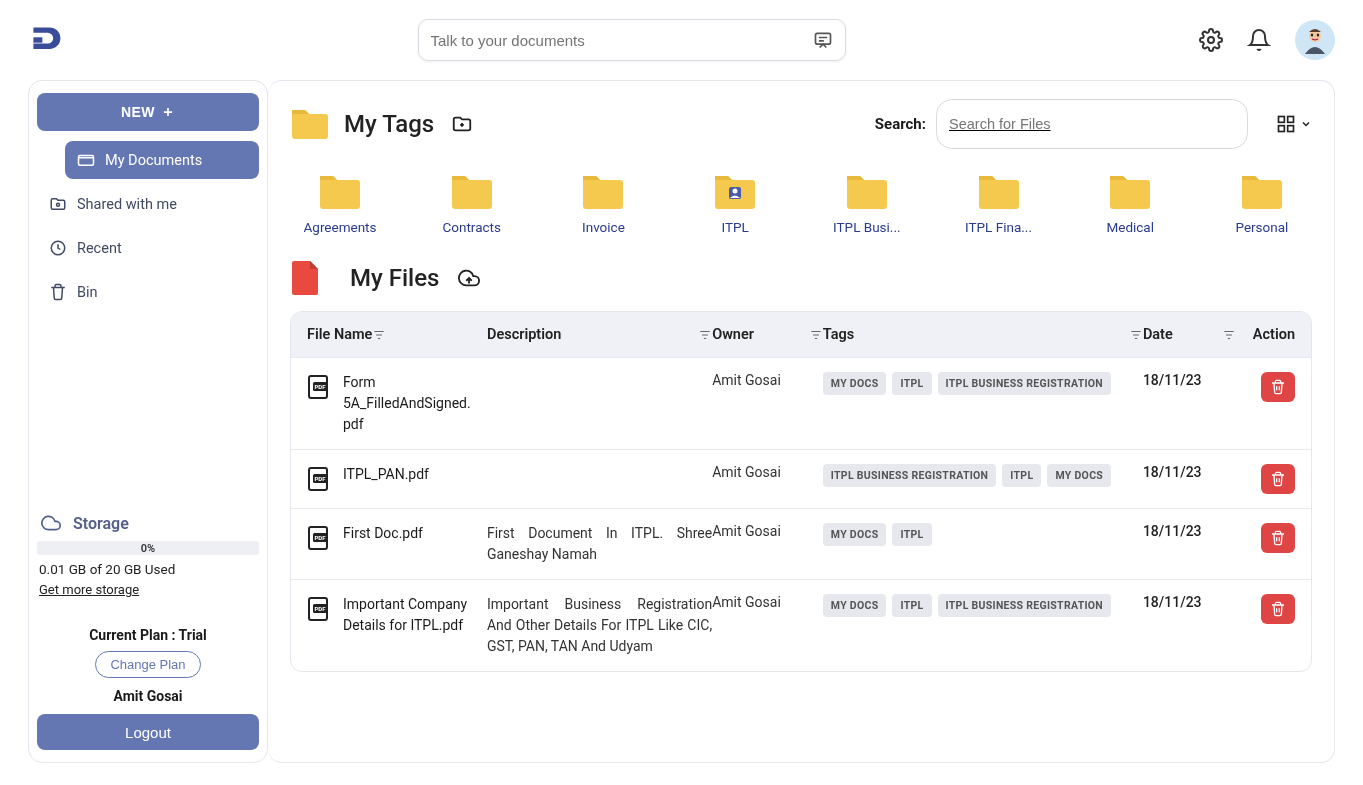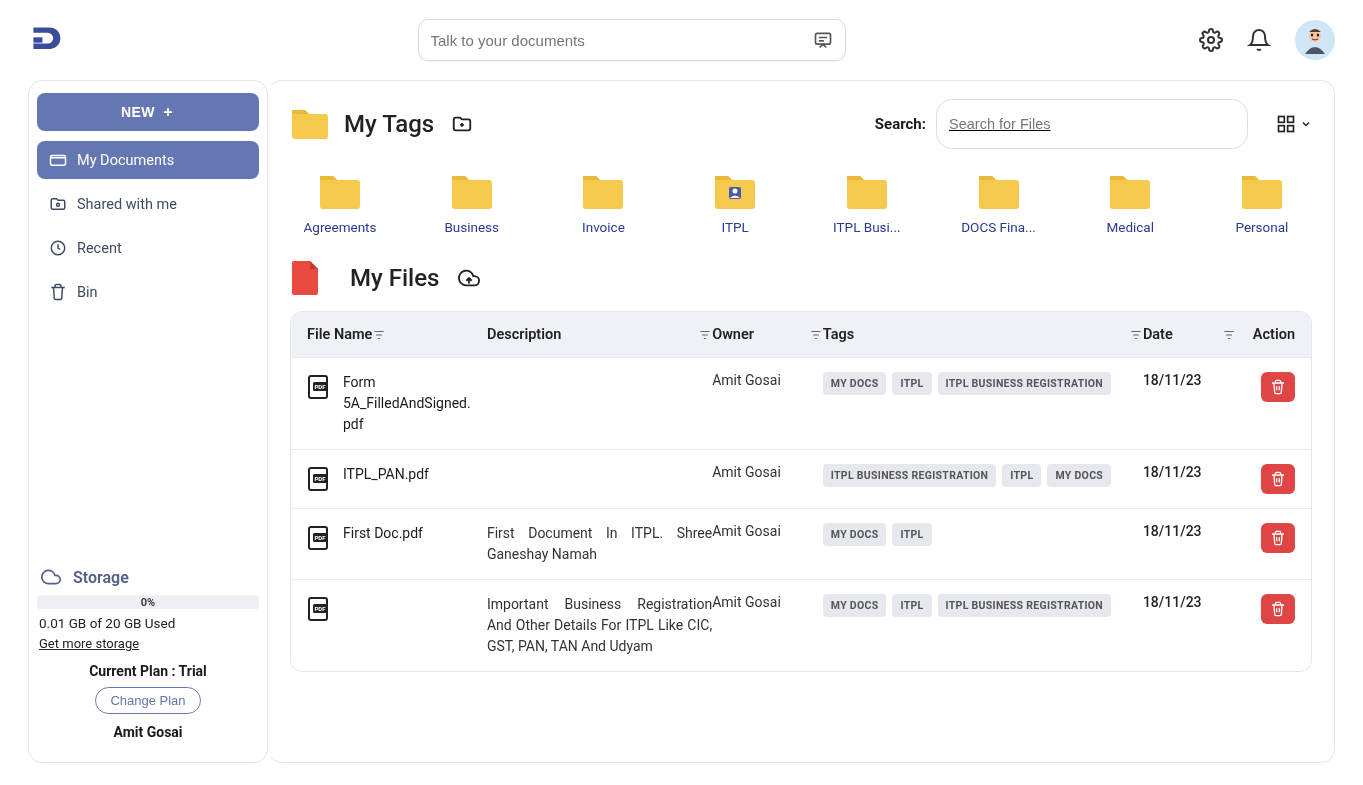--- a/index.html
+++ b/index.html
@@ -11,28 +11,28 @@
 .search-box { width: 428px; height: 42px; background: #fff; border: 1px solid #d8dbe2; border-radius: 10px; display: flex; align-items: center; padding: 0 12px; box-shadow: 0 1px 3px rgba(0,0,0,0.06); }
 .search-box input { flex: 1; border: none; outline: none; font-size: 15px; color: #444; background: transparent; }
 .search-box .chat-icon { color: #555; }
 .top-right { display: flex; align-items: center; gap: 24px; }
 .icon-btn { cursor: pointer; color: #333; }
 .avatar { width: 40px; height: 40px; border-radius: 50%; background: #cfe6f7; display: flex; align-items: center; justify-content: center; font-size: 22px; }
 .shell { display: flex; height: calc(100% - 80px); padding: 0 28px 22px 28px; gap: 0; }
 .sidebar { width: 240px; border: 1px solid #e3e6ec; border-radius: 14px; padding: 12px 8px; display: flex; flex-direction: column; background: #fff; }
 .btn-new { width: 100%; height: 38px; background: #6577b3; color: #fff; border: none; border-radius: 8px; font-weight: 700; font-size: 14px; letter-spacing: 0.5px; display: flex; align-items: center; justify-content: center; gap: 6px; cursor: pointer; margin-bottom: 10px; }
 .nav-item { display: flex; align-items: center; gap: 10px; padding: 10px 12px; border-radius: 8px; font-size: 14.5px; color: #414a63; cursor: pointer; margin-bottom: 6px; }
-.nav-item.active { background: #6577b3; color: #fff; }
+.nav-item.active { background: #6577b3; color: #fff; margin-left: 28px; }
 .nav-item .nav-icon { width: 18px; height: 18px; display: inline-flex; align-items: center; justify-content: center; }
 .sidebar-bottom { margin-top: auto; padding: 6px 0 0 0; }
 .storage-head { display: flex; align-items: center; gap: 12px; color: #536089; font-weight: 600; font-size: 16px; margin-bottom: 8px; padding: 0 4px; }
 .progress-bar { width: 100%; height: 14px; background: #edeff5; border-radius: 3px; position: relative; margin-bottom: 6px; }
 .progress-bar .pct { position: absolute; left: 50%; top: 50%; transform: translate(-50%,-50%); font-size: 11px; color: #333; font-weight: 600; }
 .storage-line { font-size: 13.5px; color: #222; padding: 0 2px; margin-bottom: 2px; }
-.get-more { font-size: 13px; text-decoration: underline; color: #222; cursor: pointer; padding: 0 2px; margin-bottom: 12px; display: inline-block; text-align: center; }
+.get-more { font-size: 13px; text-decoration: underline; color: #222; cursor: pointer; padding: 0 2px; margin-bottom: 30px; display: inline-block; text-align: center; }
 .plan-line { text-align: center; font-weight: 700; font-size: 14px; margin-bottom: 8px; }
 .change-plan { display: block; margin: 0 auto 10px auto; border: 1.5px solid #6577b3; color: #6577b3; background: #fff; border-radius: 18px; padding: 5px 14px; font-size: 13px; cursor: pointer; }
 .user-name { text-align: center; font-weight: 700; font-size: 14px; margin-bottom: 10px; }
 .logout-btn { width: 100%; height: 36px; background: #6577b3; color: #fff; border: none; border-radius: 8px; font-size: 15px; cursor: pointer; }
 .main { flex: 1; border: 1px solid #e3e6ec; border-left: none; border-radius: 14px; padding: 18px 0 18px 0; overflow: hidden; background: #fff; }
 .section-row { display: flex; align-items: center; padding: 0 22px; margin-bottom: 10px; }
 .section-title { font-size: 24px; font-weight: 500; margin-left: 14px; color: #222; }
 .folder-big { width: 40px; height: 34px; }
 .add-folder-icon { margin-left: 16px; cursor: pointer; }
 .spacer { flex: 1; }
@@ -172,20 +172,21 @@
           <span>Storage</span>
         </div>
         <div class="progress-bar">
           <span class="pct">0%</span>
         </div>
         <div class="storage-line">0.01 GB of 20 GB Used</div>
         <a class="get-more">Get more storage</a>
         <div class="plan-line">Current Plan : Trial</div>
         <button class="change-plan">Change Plan</button>
         <div class="user-name">Amit Gosai</div>
+        <button class="logout-btn">Logout</button>
       </div>
     </aside>
 
     <main class="main">
       <div class="section-row">
         <span>
           <svg class="folder-big" viewBox="0 0 40 34">
               <path d="M2 6 a3 3 0 0 1 3 -3 h10 l4 4 h16 a3 3 0 0 1 3 3 v19 a3 3 0 0 1 -3 3 h-30 a3 3 0 0 1 -3 -3 z" fill="#f5c94e"></path>
               <path d="M2 3 h13 l4 4 h-17 z" fill="#e8b93a"></path>
             </svg>
@@ -223,21 +224,21 @@
             </div>
             <div class="folder-label">Agreements</div>
           </div>
           <div class="folder-item">
             <div class="folder-icon-wrap">
               <svg viewBox="0 0 44 38">
                 <path d="M2 6 a3 3 0 0 1 3 -3 h10 l4 4 h20 a3 3 0 0 1 3 3 v23 a3 3 0 0 1 -3 3 h-34 a3 3 0 0 1 -3 -3 z" fill="#f5c94e"></path>
                 <path d="M2 3 h13 l4 4 h-17 z" fill="#e8b93a"></path>
               </svg>
             </div>
-            <div class="folder-label">Business</div>
+            <div class="folder-label">Contracts</div>
           </div>
           <div class="folder-item">
             <div class="folder-icon-wrap">
               <svg viewBox="0 0 44 38">
                 <path d="M2 6 a3 3 0 0 1 3 -3 h10 l4 4 h20 a3 3 0 0 1 3 3 v23 a3 3 0 0 1 -3 3 h-34 a3 3 0 0 1 -3 -3 z" fill="#f5c94e"></path>
                 <path d="M2 3 h13 l4 4 h-17 z" fill="#e8b93a"></path>
               </svg>
             </div>
             <div class="folder-label">Invoice</div>
           </div>
@@ -262,21 +263,21 @@
             </div>
             <div class="folder-label">ITPL Busi...</div>
           </div>
           <div class="folder-item">
             <div class="folder-icon-wrap">
               <svg viewBox="0 0 44 38">
                 <path d="M2 6 a3 3 0 0 1 3 -3 h10 l4 4 h20 a3 3 0 0 1 3 3 v23 a3 3 0 0 1 -3 3 h-34 a3 3 0 0 1 -3 -3 z" fill="#f5c94e"></path>
                 <path d="M2 3 h13 l4 4 h-17 z" fill="#e8b93a"></path>
               </svg>
             </div>
-            <div class="folder-label">DOCS Fina...</div>
+            <div class="folder-label">ITPL Fina...</div>
           </div>
           <div class="folder-item">
             <div class="folder-icon-wrap">
               <svg viewBox="0 0 44 38">
                 <path d="M2 6 a3 3 0 0 1 3 -3 h10 l4 4 h20 a3 3 0 0 1 3 3 v23 a3 3 0 0 1 -3 3 h-34 a3 3 0 0 1 -3 -3 z" fill="#f5c94e"></path>
                 <path d="M2 3 h13 l4 4 h-17 z" fill="#e8b93a"></path>
               </svg>
             </div>
             <div class="folder-label">Medical</div>
           </div>
@@ -434,20 +435,21 @@
             </div>
             <div class="table-row">
               <div class="cell-name">
                 <span class="pdf-icon">
                   <svg viewBox="0 0 26 26">
                     <rect x="2" y="2" width="18" height="22" rx="2" fill="none" stroke="#222" stroke-width="2"></rect>
                     <rect x="6" y="8" width="14" height="9" rx="1.5" fill="#222"></rect>
                     <text x="13" y="15" font-size="6" fill="#fff" text-anchor="middle" font-weight="700">PDF</text>
                   </svg>
                 </span>
+                <span class="fname">Important Company Details for ITPL.pdf</span>
               </div>
               <div class="cell-desc">Important Business Registration And Other Details For ITPL Like CIC, GST, PAN, TAN And Udyam</div>
               <div class="cell-owner">Amit Gosai</div>
               <div class="cell-tags">
                 <span class="tag">MY DOCS</span>
                 <span class="tag">ITPL</span>
                 <span class="tag">ITPL BUSINESS REGISTRATION</span>
               </div>
               <div class="cell-date">18/11/23</div>
               <div class="cell-action">

